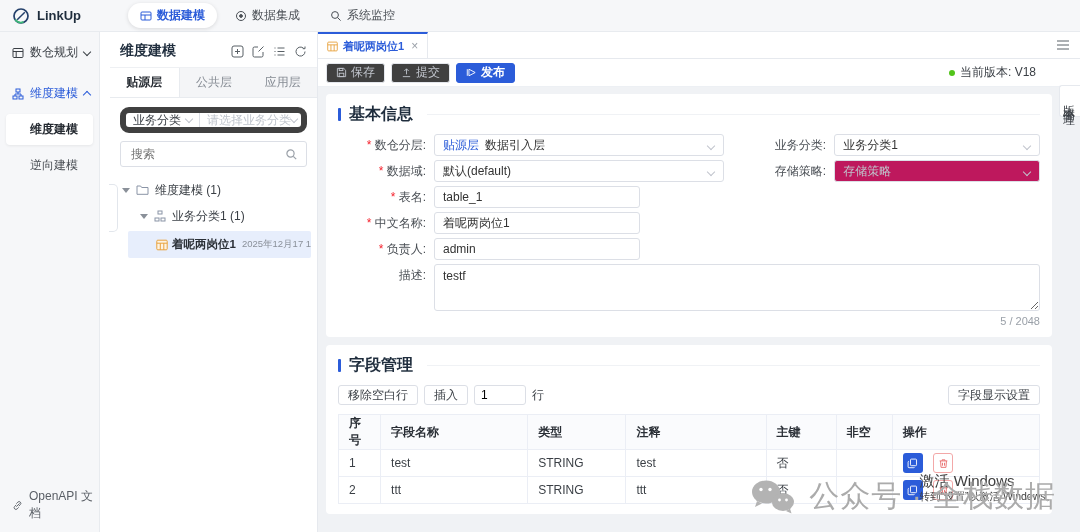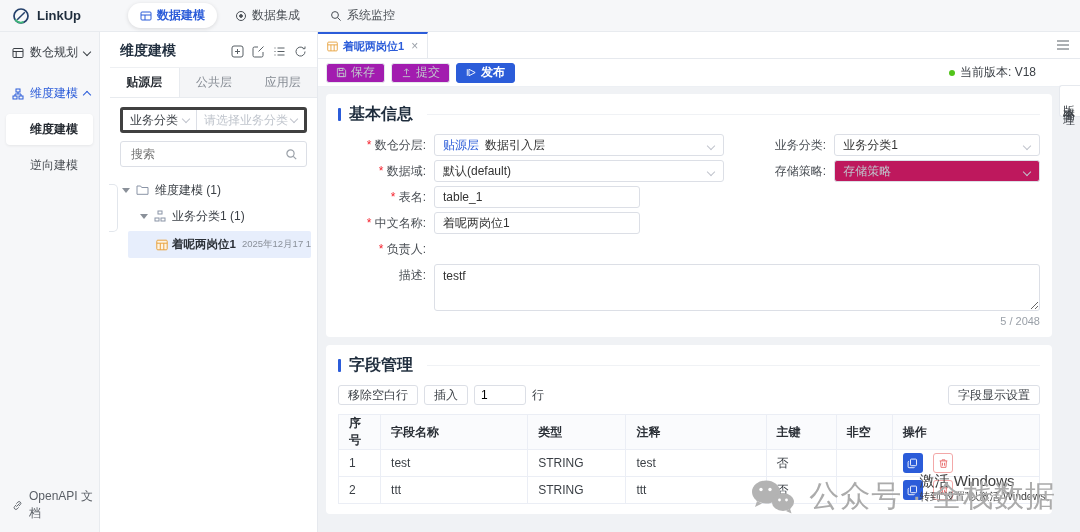--- a/index.html
+++ b/index.html
@@ -33,21 +33,21 @@
   
   .treepanel{position:absolute;top:32px;left:110px;width:208px;bottom:0;background:#fff;
              border-right:1px solid #e6e9ee;box-sizing:border-box}
   .tp-head{display:flex;align-items:center;padding:10px 10px 7px}
   .tp-title{flex:1;font-size:14px;font-weight:bold;color:#1f2d3d}
   .tp-icons{display:flex;gap:8px;color:#596066;align-items:center}
   .tp-icons span{cursor:pointer}
   .tp-tabs{display:flex;background:#f4f5f7;border-top:1px solid #eef0f3;border-bottom:1px solid #e8ebef}
   .tp-tab{flex:1;text-align:center;padding:6px 0;color:#858b93;cursor:pointer}
   .tp-tab.active{background:#fff;color:#2a2f36;font-weight:bold;border-right:1px solid #e8ebef}
-  .tp-filter{display:flex;margin:9px 10px 0;height:26px;border:3px solid #404040;border-radius:3px;overflow:hidden;box-sizing:border-box}
+  .tp-filter{display:flex;margin:9px 10px 0;height:26px;border:6px solid #404040;border-radius:9px;overflow:hidden;box-sizing:border-box}
   .tp-filter .fl{display:flex;align-items:center;gap:5px;padding:0 7px;border-right:1px solid #dcdfe6;color:#3a3f45;white-space:nowrap}
   .tp-filter .fr{flex:1;display:flex;align-items:center;justify-content:space-between;padding:0 7px;color:#bfc4cc;white-space:nowrap;overflow:hidden}
   .tp-search{display:flex;align-items:center;margin:8px 10px 0;height:26px;border:1px solid #dcdfe6;border-radius:3px;padding:0 8px;box-sizing:border-box}
   .tp-search input{border:0;outline:0;flex:1;font-size:12px;color:#333;background:transparent;min-width:0}
   .tree{margin-top:10px}
   .tnode{display:flex;align-items:center;gap:6px;height:26px;color:#3a3f45;cursor:pointer}
   .tnode.lvl1{padding-left:12px}
   .tnode.lvl2{padding-left:30px}
   .caret{width:0;height:0;border-left:4px solid transparent;border-right:4px solid transparent;border-top:5px solid #8a9099;flex-shrink:0}
   .tleaf{display:flex;align-items:center;gap:4px;height:27px;background:#e7eefc;border-radius:2px;
@@ -60,21 +60,21 @@
   
   .main{position:absolute;top:32px;left:318px;right:0;bottom:0;background:#f0f2f5}
   .tabbar{height:27px;background:#fff;border-bottom:1px solid #e6e9ee;display:flex;align-items:stretch;position:relative;box-sizing:border-box}
   .doctab{display:flex;align-items:center;gap:5px;padding:0 9px;border-top:2px solid #2b5cd9;
           border-right:1px solid #e6e9ee;background:#fff;color:#2b5cd9;font-weight:bold;font-size:11px;cursor:pointer;box-sizing:border-box}
   .doctab .close{color:#9aa0a8;font-weight:normal;font-size:12px;margin-left:2px;cursor:pointer}
   .tab-menu{position:absolute;right:10px;top:7px;cursor:pointer;color:#596066}
   .toolbar{height:28px;background:#fff;border-bottom:1px solid #edf0f4;display:flex;align-items:center;gap:6px;padding:0 8px;box-sizing:border-box}
   .btn{display:inline-flex;align-items:center;gap:4px;height:20px;padding:0 9px;border-radius:3px;
        font-size:12px;border:1px solid #dcdfe6;background:#fff;color:#3a3f45;cursor:pointer;white-space:nowrap;box-sizing:border-box}
-  .btn.disabled{background:#a21caf;color:#c0c4cc;border-color:#e4e7ed}
+  .btn.disabled{background:#404040;color:#c0c4cc;border-color:#e4e7ed}
   .btn.primary{background:#2b5cd9;border-color:#2b5cd9;color:#fff;font-weight:bold}
   .version{margin-left:auto;margin-right:36px;display:flex;align-items:center;gap:5px;color:#3a3f45}
   .dot{width:6px;height:6px;border-radius:50%;background:#52c41a}
 
   .content{position:absolute;top:55px;left:0;right:0;bottom:0;padding:7px 28px 0 8px;overflow:hidden}
   .card{background:#fff;border-radius:4px;padding:10px 12px;margin-bottom:8px}
   .sec-head{display:flex;align-items:center;gap:8px}
   .sec-bar{width:3px;height:13px;background:#2b5cd9;border-radius:1px}
   .sec-title{font-weight:bold;font-size:16px;color:#1f2d3d;white-space:nowrap}
   .sec-line{flex:1;height:1px;background:#f0f2f5;margin-left:6px}
@@ -400,20 +400,21 @@
         </div>
         <div class="frow">
           <div class="fcol">
             <span class="flabel req">中文名称:</span>
             <input class="tinput" value="着呢两岗位1" style="">
           </div>
         </div>
         <div class="frow">
           <div class="fcol">
             <span class="flabel req">负责人:</span>
+            <input class="tinput" value="admin" style="">
           </div>
         </div>
         <div class="frow" style="margin-bottom:0">
           <span class="flabel">描述:</span>
           <div class="desc-wrap">
             <textarea class="desc" style="">testf</textarea>
             <div class="counter">5 / 2048</div>
           </div>
         </div>
       </div>

